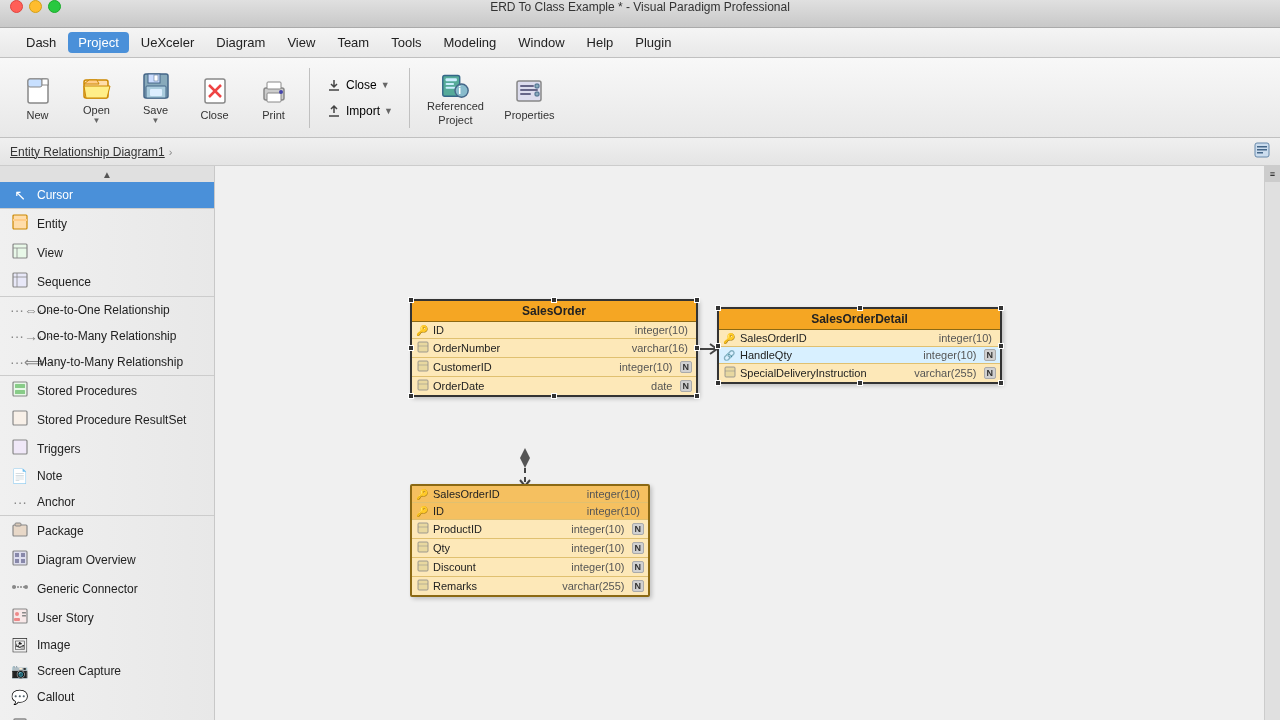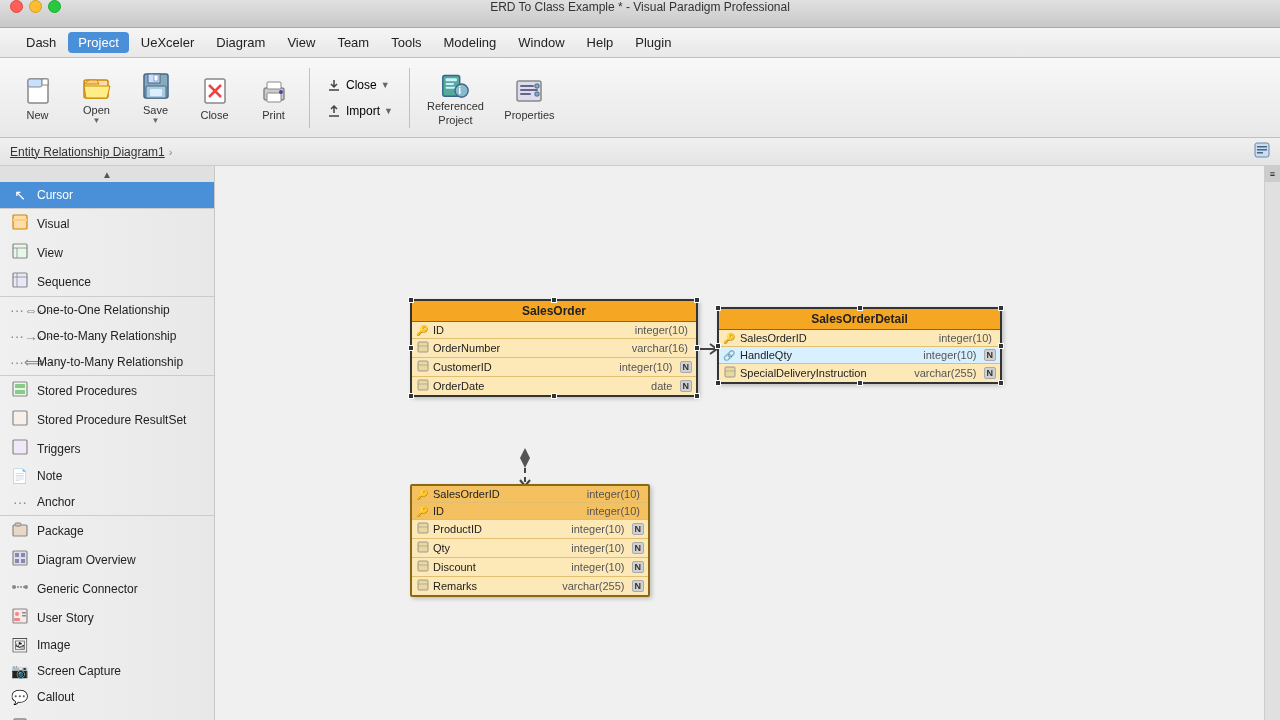--- a/index.html
+++ b/index.html
@@ -380,21 +380,21 @@
       <span>Cursor</span>
     </div>
     <div class="sidebar-sep"></div>
     <div class="sidebar-item">
       <span class="si-icon" style="color:#c80;">
         <svg width="16" height="16" viewBox="0 0 16 16">
             <rect x="1" y="1" width="14" height="14" rx="1" fill="#fda" stroke="#c80" stroke-width="1.2"></rect>
             <rect x="1" y="5" width="14" height="2" fill="#fc8"></rect>
           </svg>
       </span>
-      <span>Visual</span>
+      <span>Entity</span>
     </div>
     <div class="sidebar-item">
       <span class="si-icon" style="color:#c80;">
         <svg width="16" height="16" viewBox="0 0 16 16">
             <rect x="1" y="1" width="14" height="14" rx="1" fill="#e8f8e8" stroke="#888" stroke-width="1.2"></rect>
             <line x1="1" y1="5" x2="15" y2="5" stroke="#888" stroke-width="0.8"></line>
             <line x1="5" y1="5" x2="5" y2="15" stroke="#888" stroke-width="0.8"></line>
           </svg>
       </span>
       <span>View</span>

